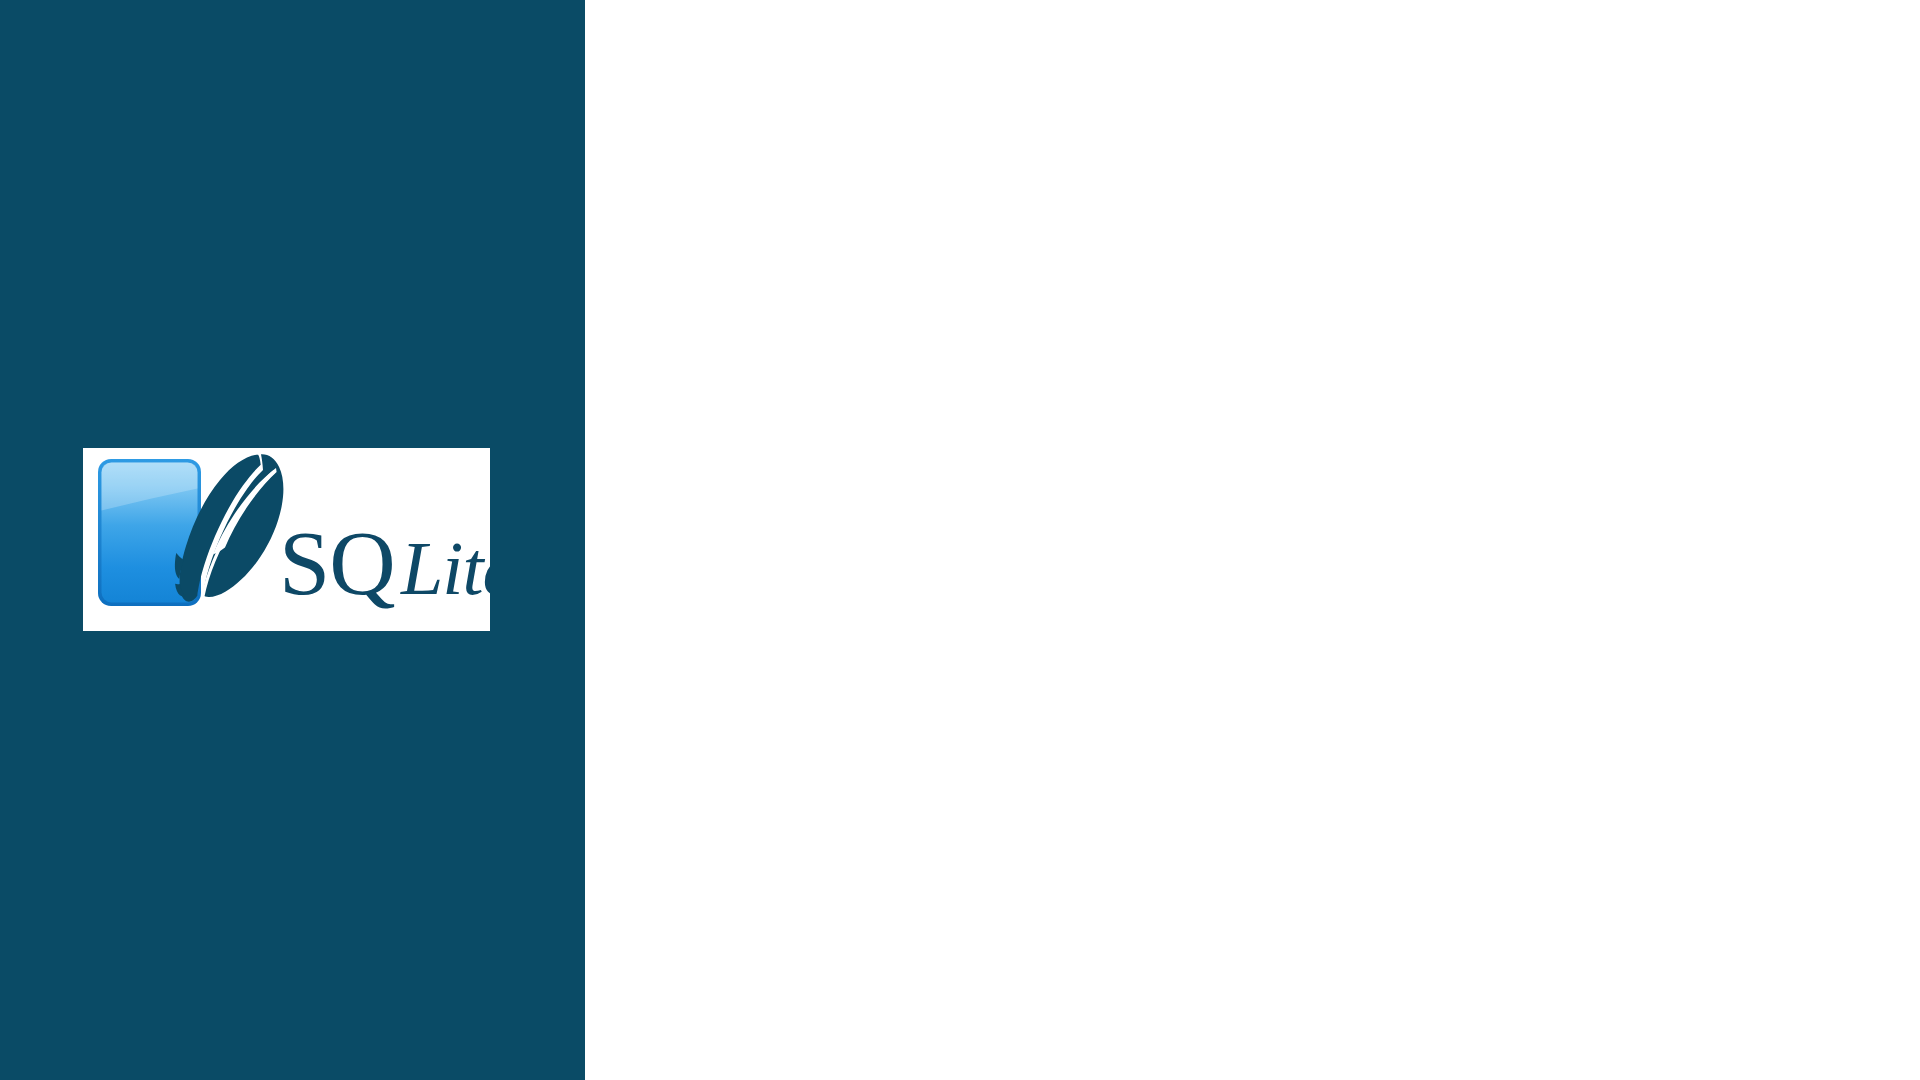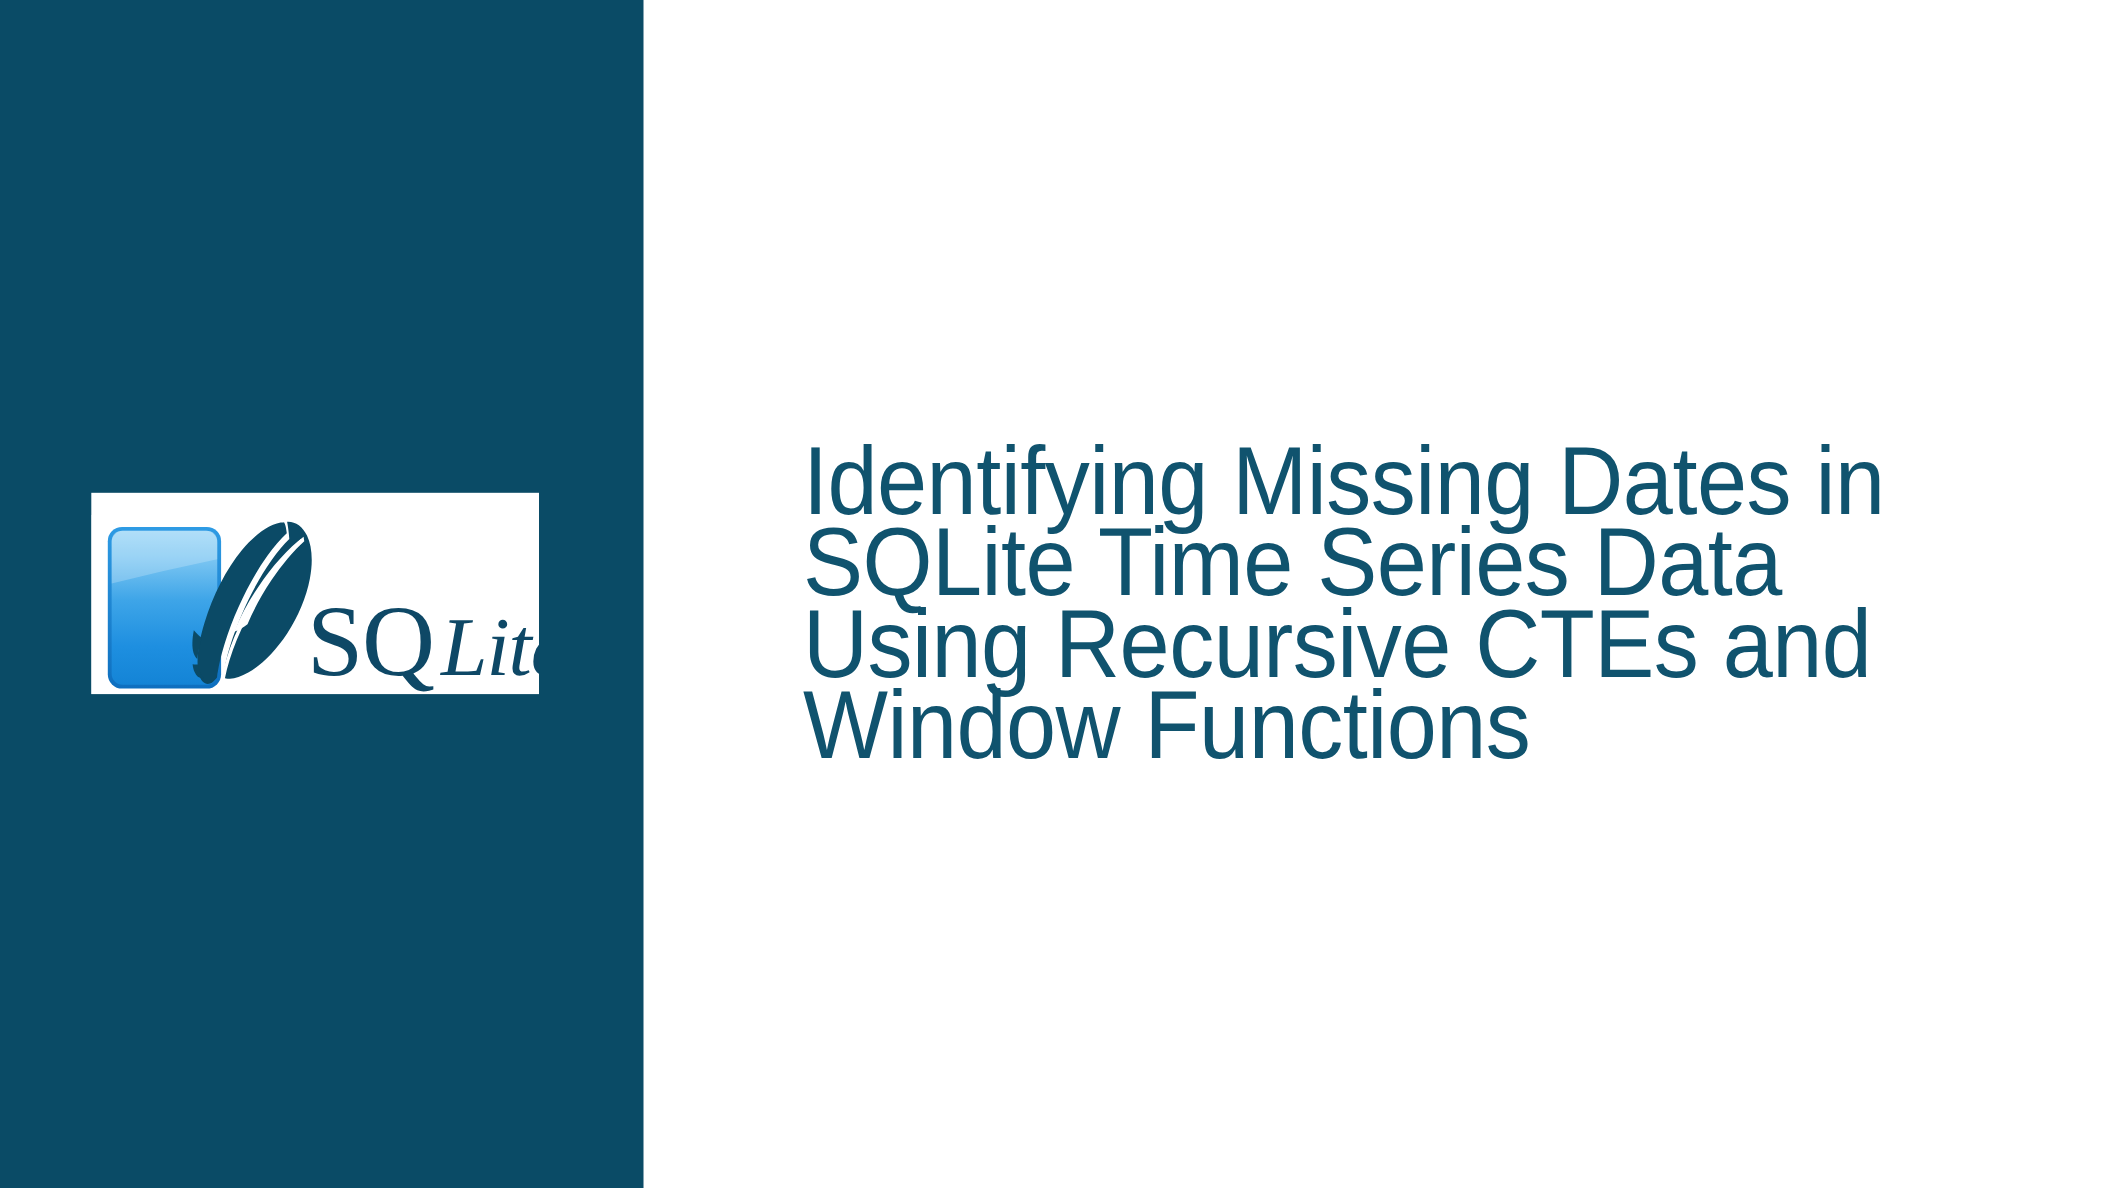--- a/index.html
+++ b/index.html
@@ -41,21 +41,20 @@
     height: 183px;
     background: #ffffff;
     overflow: hidden;
   }
   .logo-inner {
     position: absolute;
     left: 0;
     top: 0;
     width: 407px;
     height: 183px;
-    margin-top: 20px;
   }
   .logo-svg {
     display: block;
     width: 407px;
     height: 183px;
   }
 
   
   .title-block {
     position: absolute;
@@ -165,17 +164,14 @@
               <text x="196" y="146" font-family="'Liberation Serif', 'DejaVu Serif', serif" font-size="92" letter-spacing="-1">SQ</text>
               <text x="318" y="146" font-family="'Liberation Serif', 'DejaVu Serif', serif" font-size="76" font-style="italic" letter-spacing="-1">Lite</text>
             </g>
           </g>
         </svg>
       </div>
     </div>
 
   </div>
 
-  <div class="title-block">
-    <h1 class="slide-title">Identifying Missing Dates in SQLite Time Series Data Using Recursive CTEs and Window Functions</h1>
-  </div>
 
 </div>
 
 </body></html>

